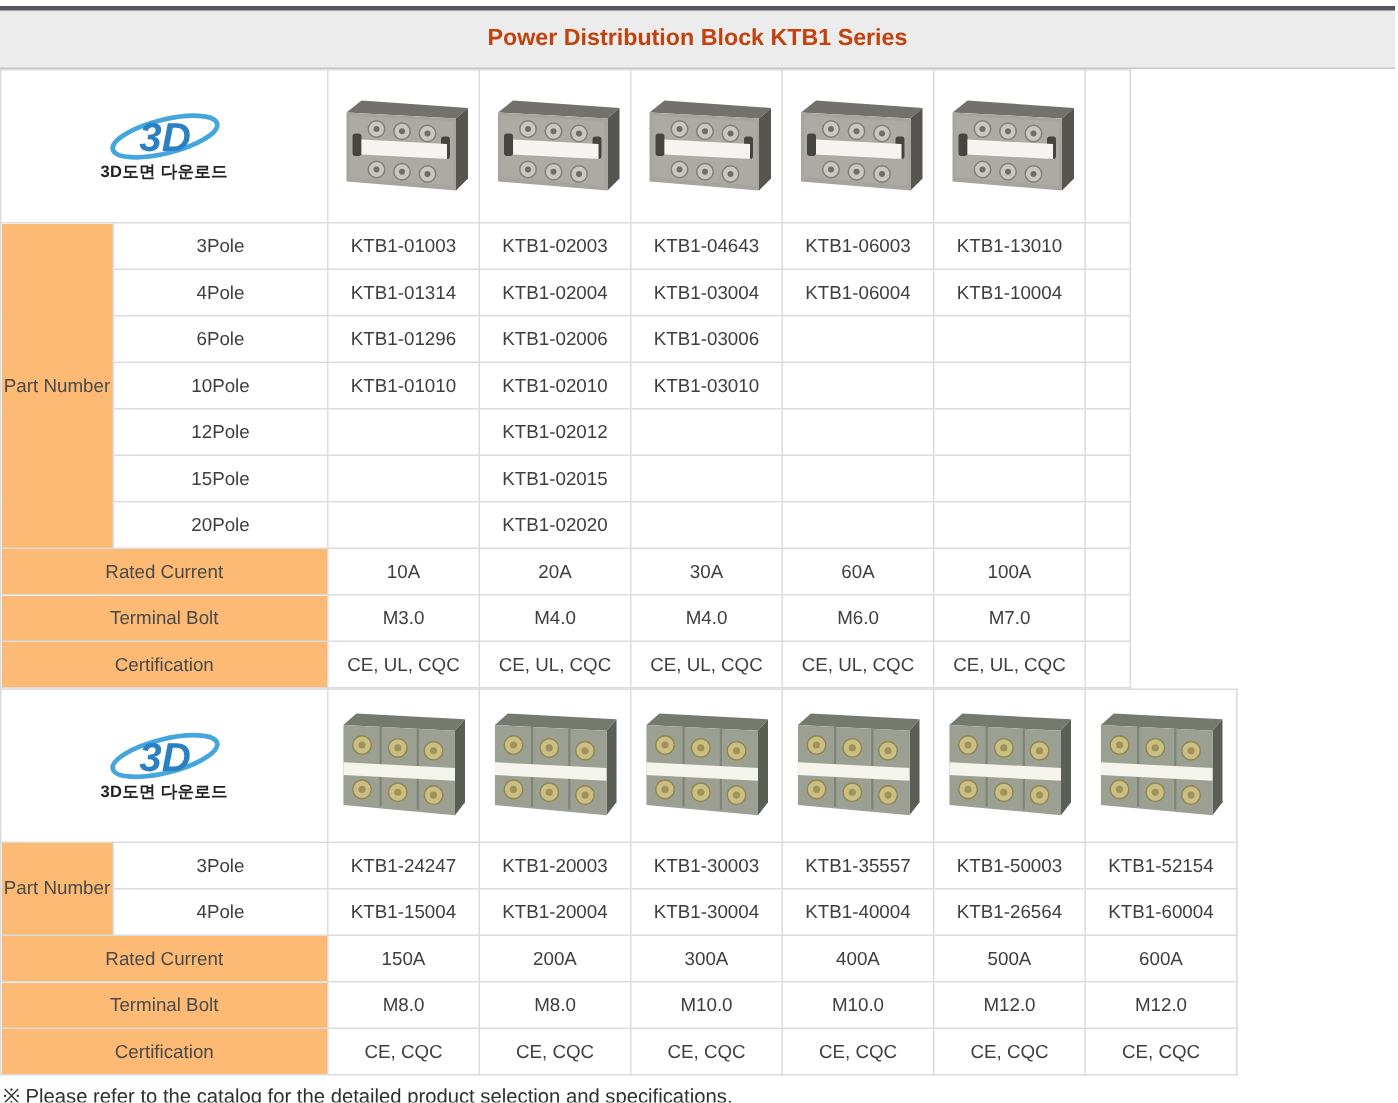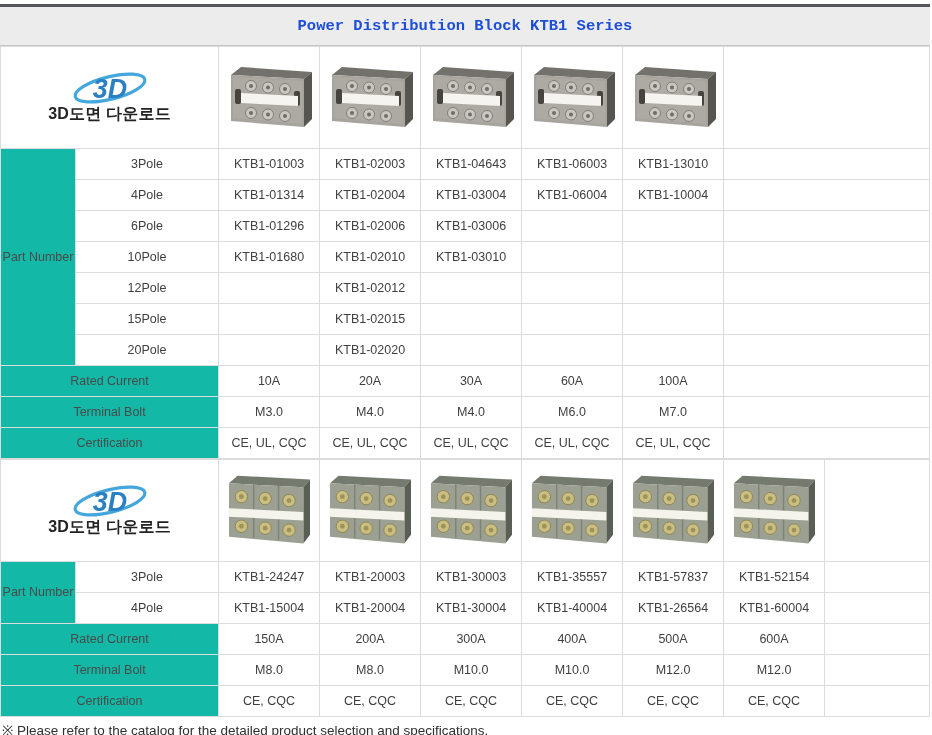--- a/index.html
+++ b/index.html
@@ -11,40 +11,40 @@
   .sheet { width:930px; }
 
   
   .titlebar {
     margin-top:4px;
     border-top:3px solid #55565a;
     border-bottom:1px solid #c6c6c6;
     background:#ececec;
     height:38px; line-height:38px;
     text-align:center;
-    font-size:15.5px; font-weight:bold; color:#1d4ed8;font-family:Liberation Mono, monospace;
+    font-size:15.5px; font-weight:bold; color:#c2410c;
   }
 
   
-  table { border-collapse:collapse; table-layout:fixed; width:930px; }
+  table { border-collapse:collapse; table-layout:fixed; width:754px; }
   td {
     border:1px solid #dcdcdc;
     text-align:center; vertical-align:middle;
     font-size:12.5px; color:#3f3f3f;
     padding:0; height:30px;
     white-space:nowrap; overflow:hidden;
   }
   tr.img-row td { height:101px; }
-  td.lbl { background:#14b8a6; color:#4a4a4a; }
+  td.lbl { background:#fdba74; color:#4a4a4a; }
   td.part { white-space:normal; line-height:1.45; }
 
   
   .logo { display:inline-block; text-align:center; cursor:pointer; }
   .logo-mark { width:86px; height:36px; display:block; margin:0 auto -2px auto; }
-  .logo-caption { font-size:16px; font-weight:bold; color:#222222; letter-spacing:0.2px; }
+  .logo-caption { font-size:11px; font-weight:bold; color:#222222; letter-spacing:0.2px; }
 
   
   .blk-s { width:96px; height:72px; display:block; margin:0 auto; }
   .blk-l { width:96px; height:82px; display:block; margin:0 auto; }
 
   
   .footnote {
     font-size:13.5px; color:#2f2f2f;
     text-align:left; padding:4px 2px 0 2px;
   }
@@ -174,21 +174,21 @@
       <td>6Pole</td>
       <td>KTB1-01296</td>
       <td>KTB1-02006</td>
       <td>KTB1-03006</td>
       <td></td>
       <td></td>
       <td></td>
     </tr>
     <tr>
       <td>10Pole</td>
-      <td>KTB1-01680</td>
+      <td>KTB1-01010</td>
       <td>KTB1-02010</td>
       <td>KTB1-03010</td>
       <td></td>
       <td></td>
       <td></td>
     </tr>
     <tr>
       <td>12Pole</td>
       <td></td>
       <td>KTB1-02012</td>
@@ -300,21 +300,21 @@
           </td>
       <td></td>
     </tr>
     <tr>
       <td class="lbl part" rowspan="2">Part Number</td>
       <td>3Pole</td>
       <td>KTB1-24247</td>
       <td>KTB1-20003</td>
       <td>KTB1-30003</td>
       <td>KTB1-35557</td>
-      <td>KTB1-57837</td>
+      <td>KTB1-50003</td>
       <td>KTB1-52154</td>
       <td></td>
     </tr>
     <tr>
       <td>4Pole</td>
       <td>KTB1-15004</td>
       <td>KTB1-20004</td>
       <td>KTB1-30004</td>
       <td>KTB1-40004</td>
       <td>KTB1-26564</td>

